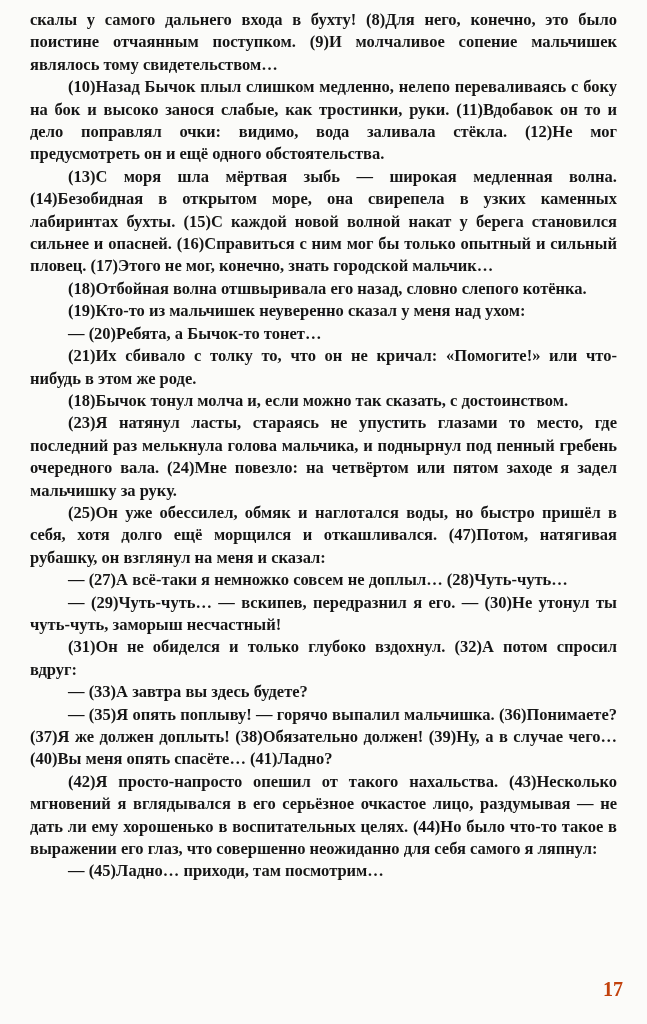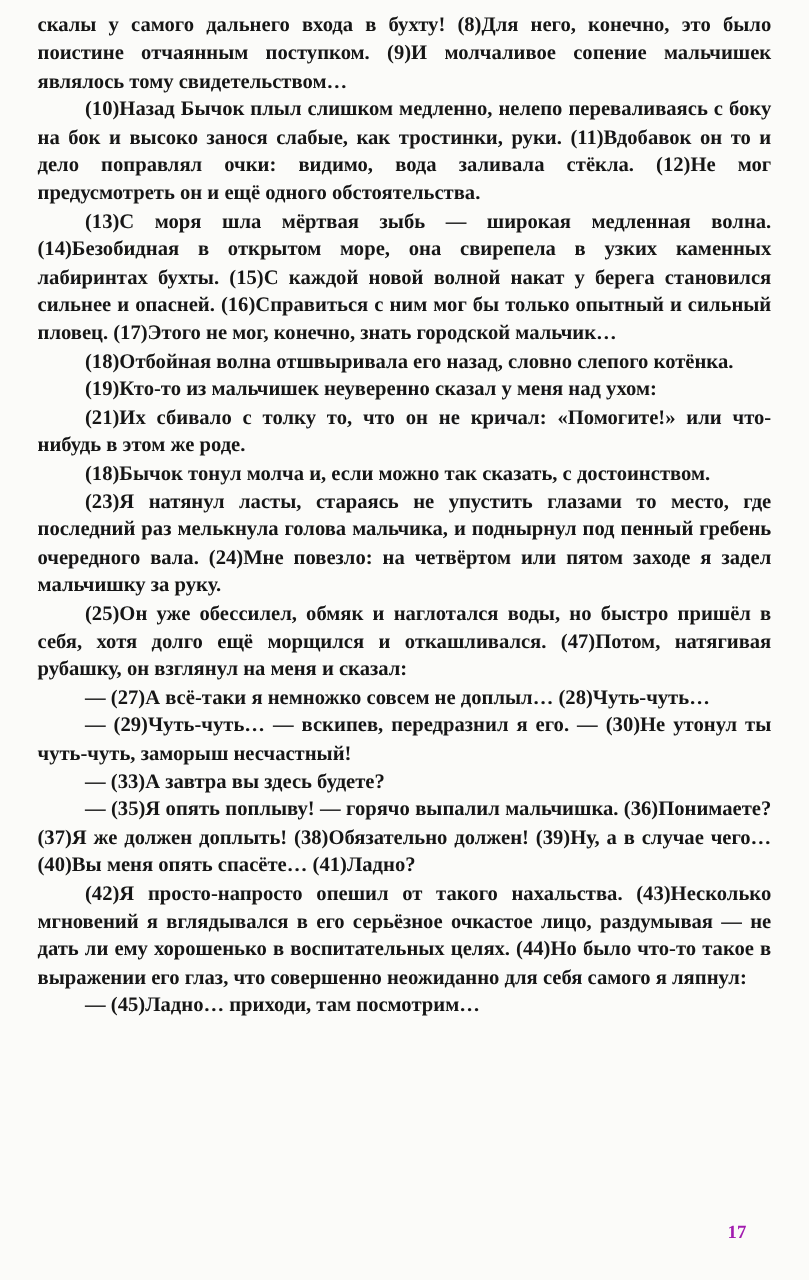--- a/index.html
+++ b/index.html
@@ -29,42 +29,44 @@
     text-align: justify;
     text-indent: 38px;
     hyphens: auto;
     -webkit-hyphens: auto;
   }
   .para.no-indent {
     text-indent: 0;
   }
   .page-number {
     position: absolute;
-    right: 50px;
+    right: 24px;
     top: 978px;
-    font-size: 15px;
+    font-size: 20px;
     font-weight: bold;
-    color: #a21caf;
+    color: #c2410c;
   }
 </style>
 </head>
 <body>
 
 <div class="page">
   <div class="text-body">
       <p class="para no-indent" lang="ru">скалы у самого дальнего входа в бухту! (8)Для него, конечно, это было поистине отчаянным поступком. (9)И молчаливое сопение мальчишек являлось тому свидетельством…</p>
       <p class="para" lang="ru">(10)Назад Бычок плыл слишком медленно, нелепо переваливаясь с боку на бок и высоко занося слабые, как тростинки, руки. (11)Вдобавок он то и дело поправлял очки: видимо, вода заливала стёкла. (12)Не мог предусмотреть он и ещё одного обстоятельства.</p>
       <p class="para" lang="ru">(13)С моря шла мёртвая зыбь — широкая медленная волна. (14)Безобидная в открытом море, она свирепела в узких каменных лабиринтах бухты. (15)С каждой новой волной накат у берега становился сильнее и опасней. (16)Справиться с ним мог бы только опытный и сильный пловец. (17)Этого не мог, конечно, знать городской мальчик…</p>
       <p class="para" lang="ru">(18)Отбойная волна отшвыривала его назад, словно слепого котёнка.</p>
       <p class="para" lang="ru">(19)Кто-то из мальчишек неуверенно сказал у меня над ухом:</p>
+      <p class="para" lang="ru">— (20)Ребята, а Бычок-то тонет…</p>
       <p class="para" lang="ru">(21)Их сбивало с толку то, что он не кричал: «Помогите!» или что-нибудь в этом же роде.</p>
       <p class="para" lang="ru">(18)Бычок тонул молча и, если можно так сказать, с достоинством.</p>
       <p class="para" lang="ru">(23)Я натянул ласты, стараясь не упустить глазами то место, где последний раз мелькнула голова мальчика, и поднырнул под пенный гребень очередного вала. (24)Мне повезло: на четвёртом или пятом заходе я задел мальчишку за руку.</p>
       <p class="para" lang="ru">(25)Он уже обессилел, обмяк и наглотался воды, но быстро пришёл в себя, хотя долго ещё морщился и откашливался. (47)Потом, натягивая рубашку, он взглянул на меня и сказал:</p>
       <p class="para" lang="ru">— (27)А всё-таки я немножко совсем не доплыл… (28)Чуть-чуть…</p>
       <p class="para" lang="ru">— (29)Чуть-чуть… — вскипев, передразнил я его. — (30)Не утонул ты чуть-чуть, заморыш несчастный!</p>
+      <p class="para" lang="ru">(31)Он не обиделся и только глубоко вздохнул. (32)А потом спросил вдруг:</p>
       <p class="para" lang="ru">— (33)А завтра вы здесь будете?</p>
       <p class="para" lang="ru">— (35)Я опять поплыву! — горячо выпалил мальчишка. (36)Понимаете? (37)Я же должен доплыть! (38)Обязательно должен! (39)Ну, а в случае чего… (40)Вы меня опять спасёте… (41)Ладно?</p>
       <p class="para" lang="ru">(42)Я просто-напросто опешил от такого нахальства. (43)Несколько мгновений я вглядывался в его серьёзное очкастое лицо, раздумывая — не дать ли ему хорошенько в воспитательных целях. (44)Но было что-то такое в выражении его глаз, что совершенно неожиданно для себя самого я ляпнул:</p>
       <p class="para" lang="ru">— (45)Ладно… приходи, там посмотрим…</p>
     </div>
   <div class="page-number">17</div>
 </div>
 
 </body></html>

